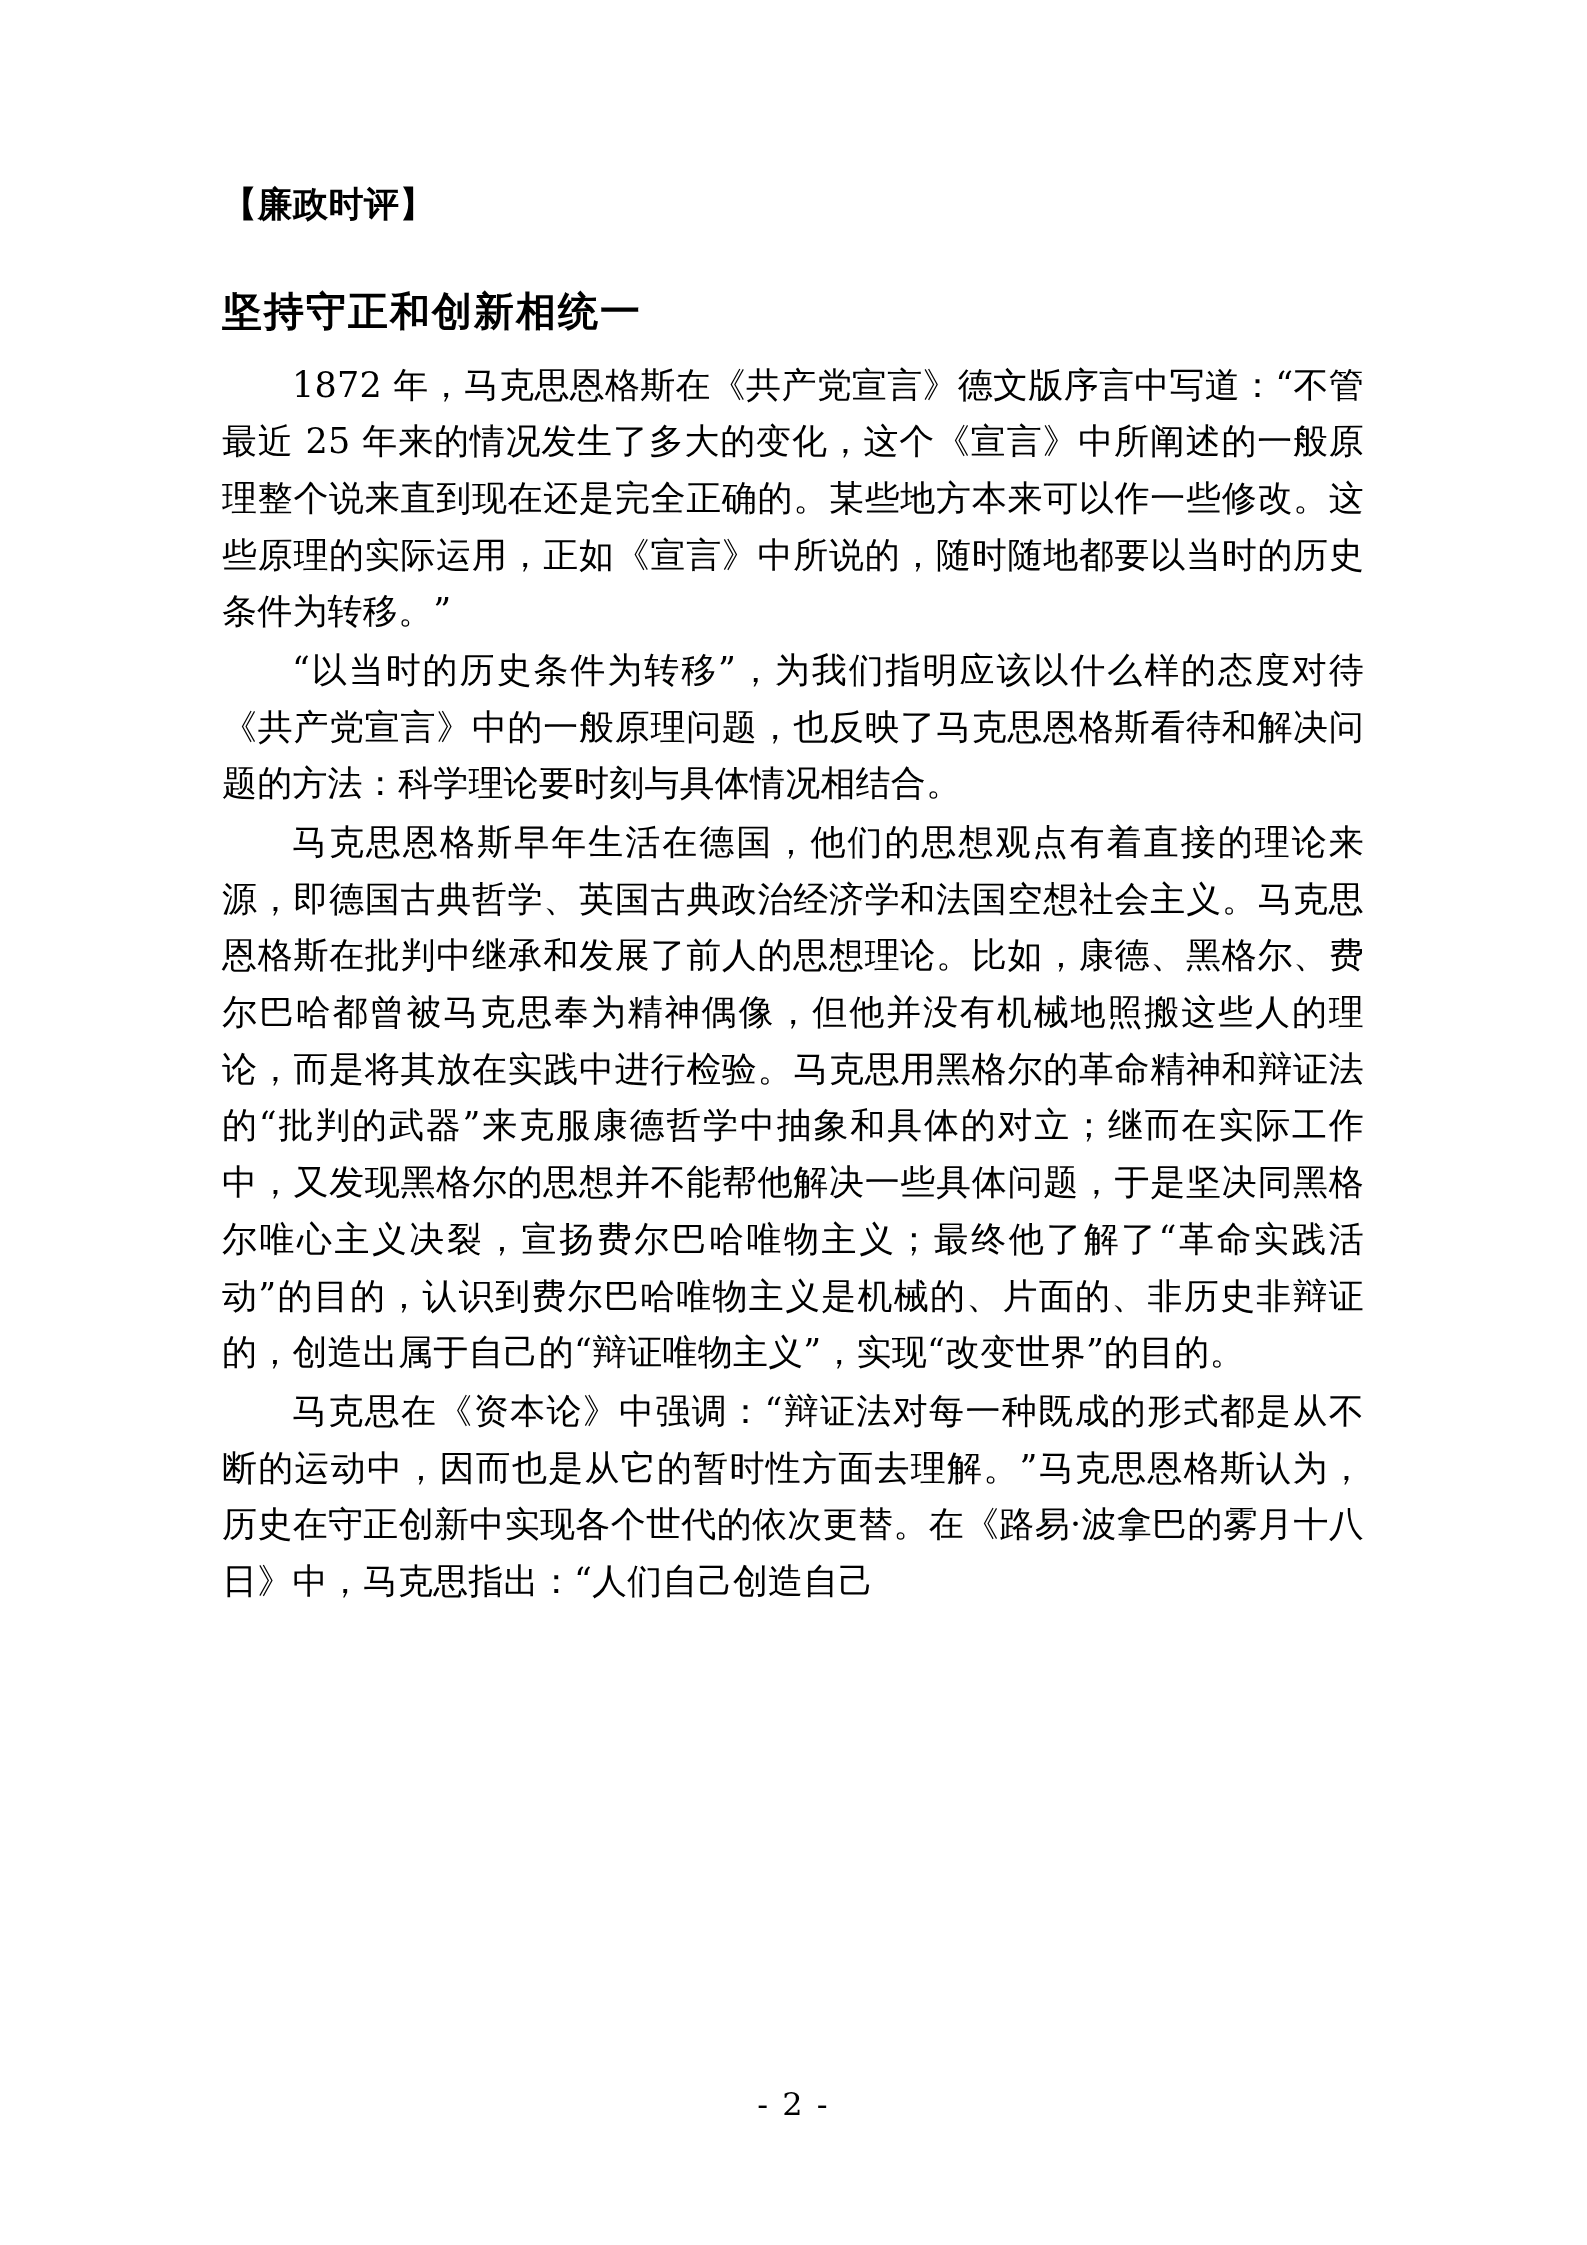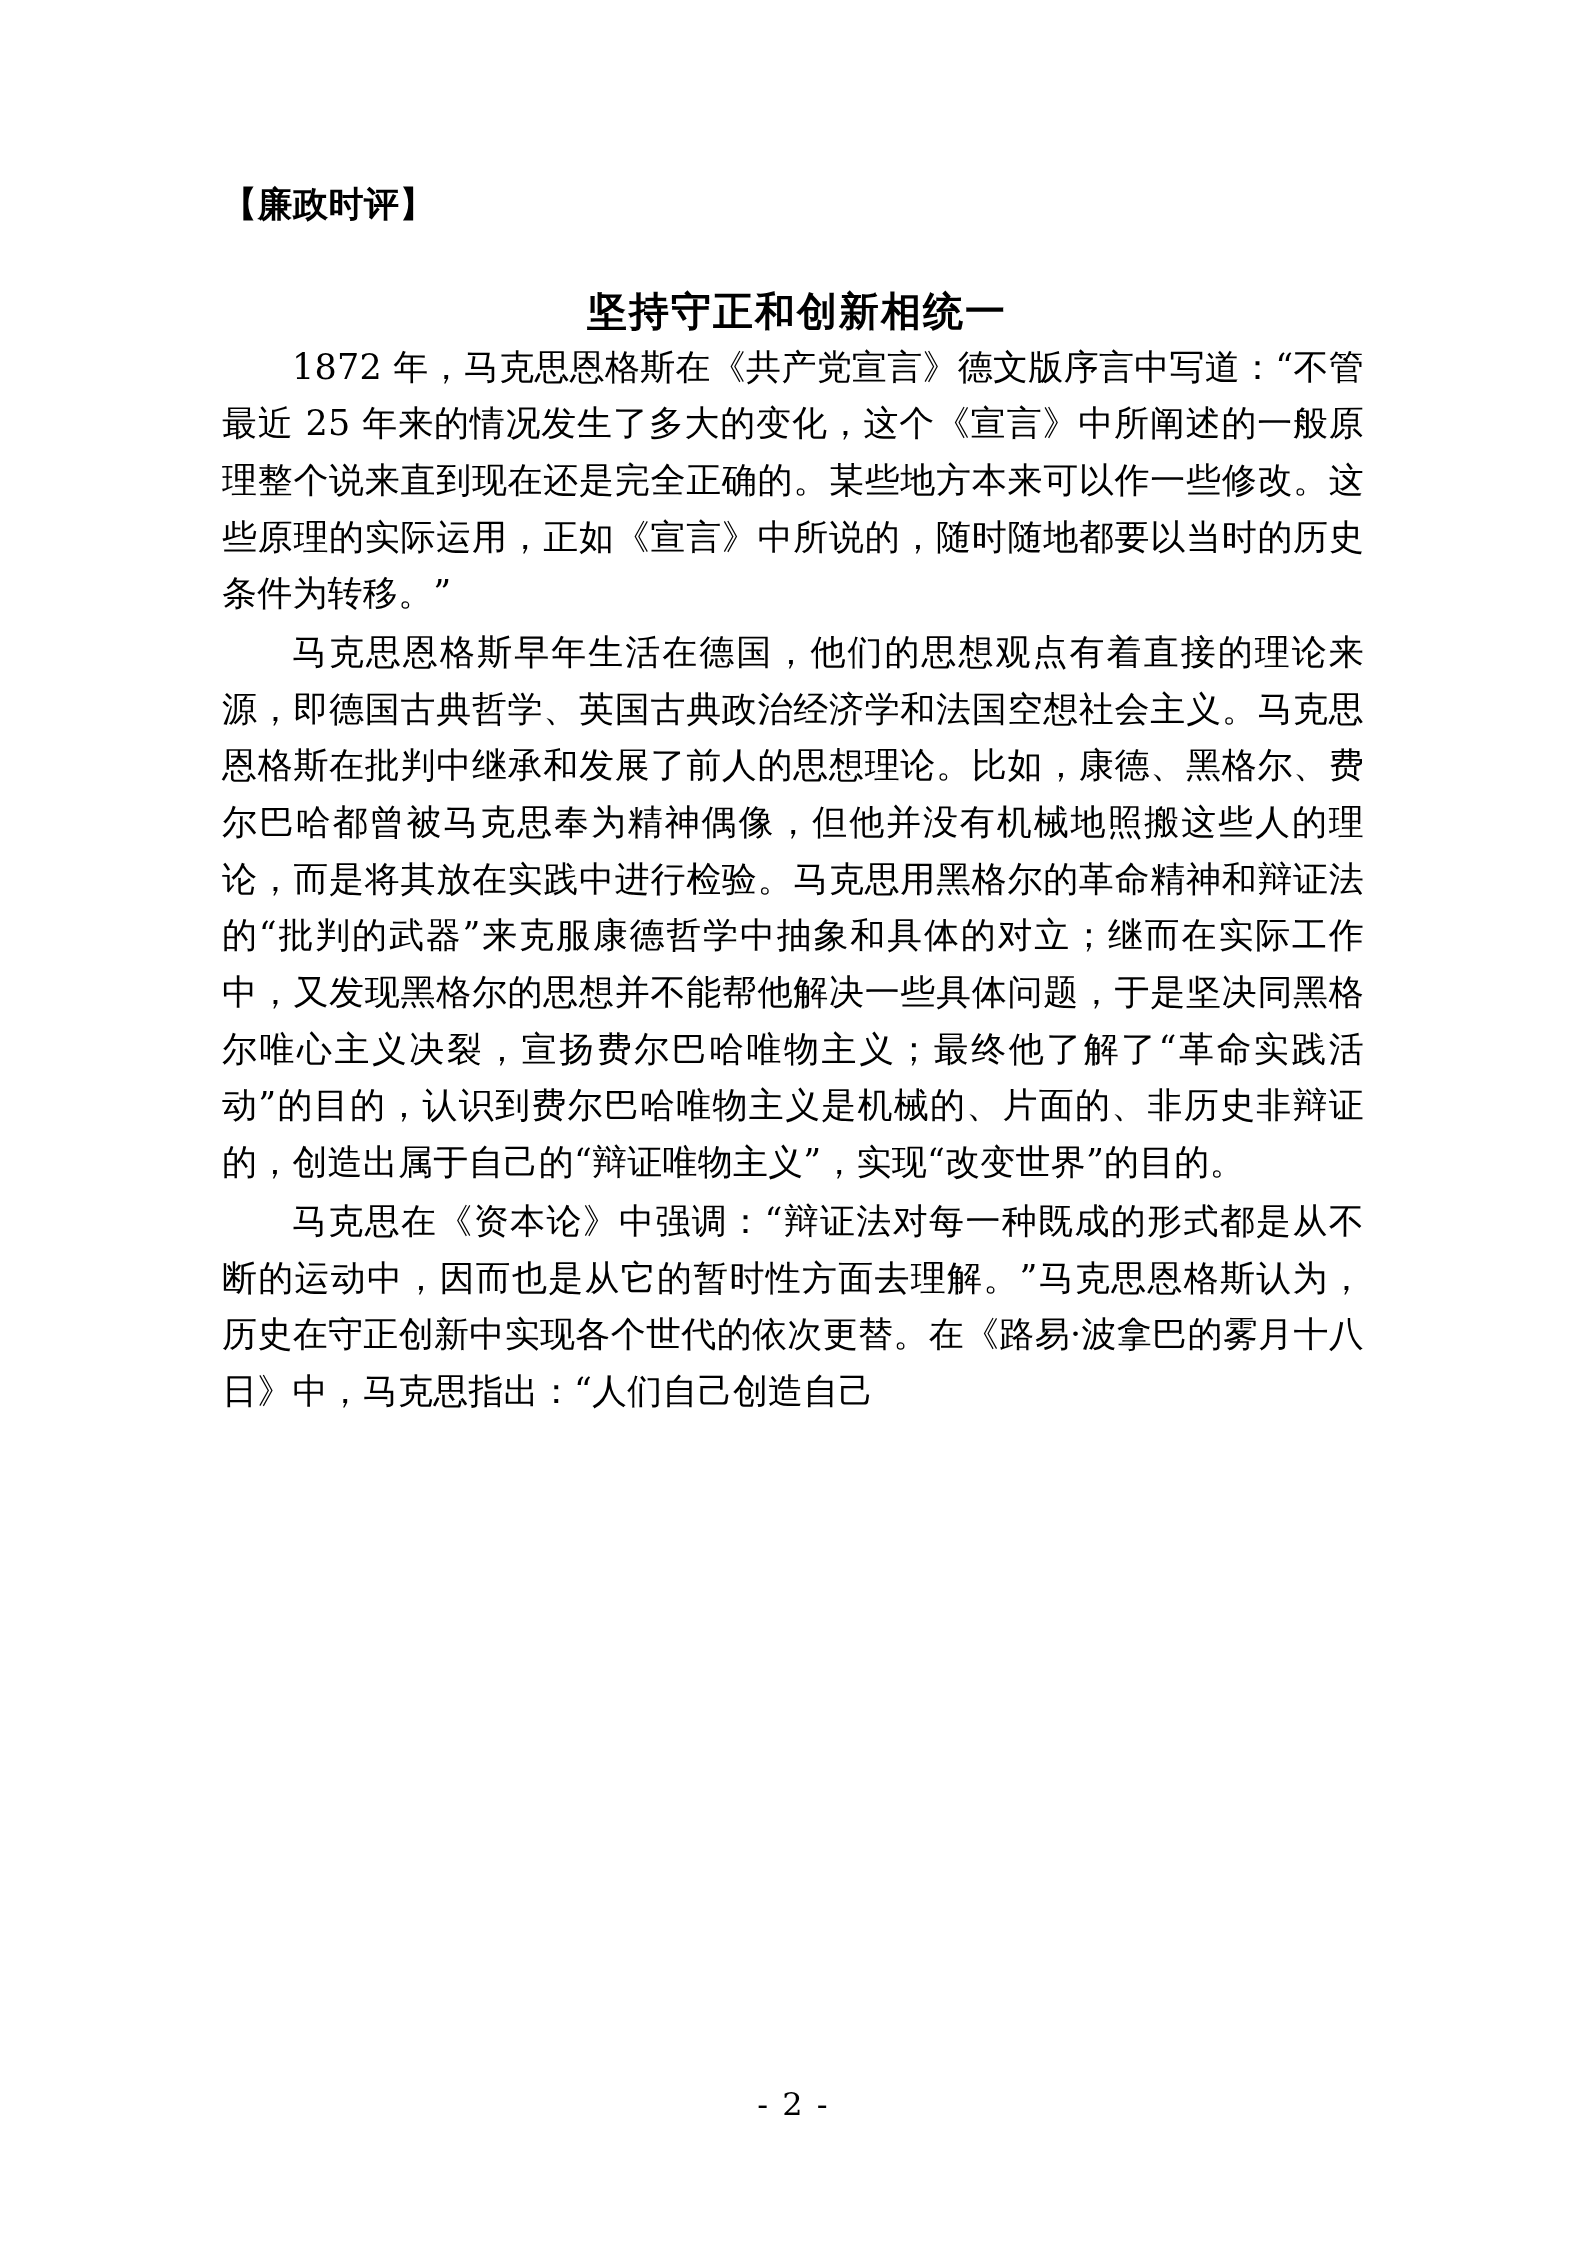--- a/index.html
+++ b/index.html
@@ -28,25 +28,26 @@
   }
   .category {
     font-size: 35px;
     font-weight: bold;
     letter-spacing: 0.5px;
     line-height: 1.5;
     margin-bottom: 52px;
     font-family: "DejaVu Serif", "Liberation Serif", serif;
   }
   .doc-title {
-    text-align: center;
+    text-align: left;
     font-size: 40px;
     font-weight: bold;
     letter-spacing: 2px;
     line-height: 1.4;
+    margin-bottom: 18px;
   }
   p.body-par {
     font-size: 35px;
     line-height: 1.62;
     text-align: justify;
     text-justify: inter-ideograph;
     margin: 0 8px 2px 0;
     text-indent: 2em;
     letter-spacing: 0.2px;
   }
@@ -61,17 +62,18 @@
   }
 </style>
 </head>
 <body>
 
 <div class="page">
   <div class="content">
     <div class="category">【廉政时评】</div>
     <div class="doc-title">坚持守正和创新相统一</div>
     <p class="body-par">1872 年，马克思恩格斯在《共产党宣言》德文版序言中写道：“不管最近 25 年来的情况发生了多大的变化，这个《宣言》中所阐述的一般原理整个说来直到现在还是完全正确的。某些地方本来可以作一些修改。这些原理的实际运用，正如《宣言》中所说的，随时随地都要以当时的历史条件为转移。”</p>
+    <p class="body-par">“以当时的历史条件为转移”，为我们指明应该以什么样的态度对待《共产党宣言》中的一般原理问题，也反映了马克思恩格斯看待和解决问题的方法：科学理论要时刻与具体情况相结合。</p>
     <p class="body-par">马克思恩格斯早年生活在德国，他们的思想观点有着直接的理论来源，即德国古典哲学、英国古典政治经济学和法国空想社会主义。马克思恩格斯在批判中继承和发展了前人的思想理论。比如，康德、黑格尔、费尔巴哈都曾被马克思奉为精神偶像，但他并没有机械地照搬这些人的理论，而是将其放在实践中进行检验。马克思用黑格尔的革命精神和辩证法的“批判的武器”来克服康德哲学中抽象和具体的对立；继而在实际工作中，又发现黑格尔的思想并不能帮他解决一些具体问题，于是坚决同黑格尔唯心主义决裂，宣扬费尔巴哈唯物主义；最终他了解了“革命实践活动”的目的，认识到费尔巴哈唯物主义是机械的、片面的、非历史非辩证的，创造出属于自己的“辩证唯物主义”，实现“改变世界”的目的。</p>
     <p class="body-par">马克思在《资本论》中强调：“辩证法对每一种既成的形式都是从不断的运动中，因而也是从它的暂时性方面去理解。”马克思恩格斯认为，历史在守正创新中实现各个世代的依次更替。在《路易·波拿巴的雾月十八日》中，马克思指出：“人们自己创造自己</p>
   </div>
   <div class="page-number">- 2 -</div>
 </div>
 
 </body></html>

